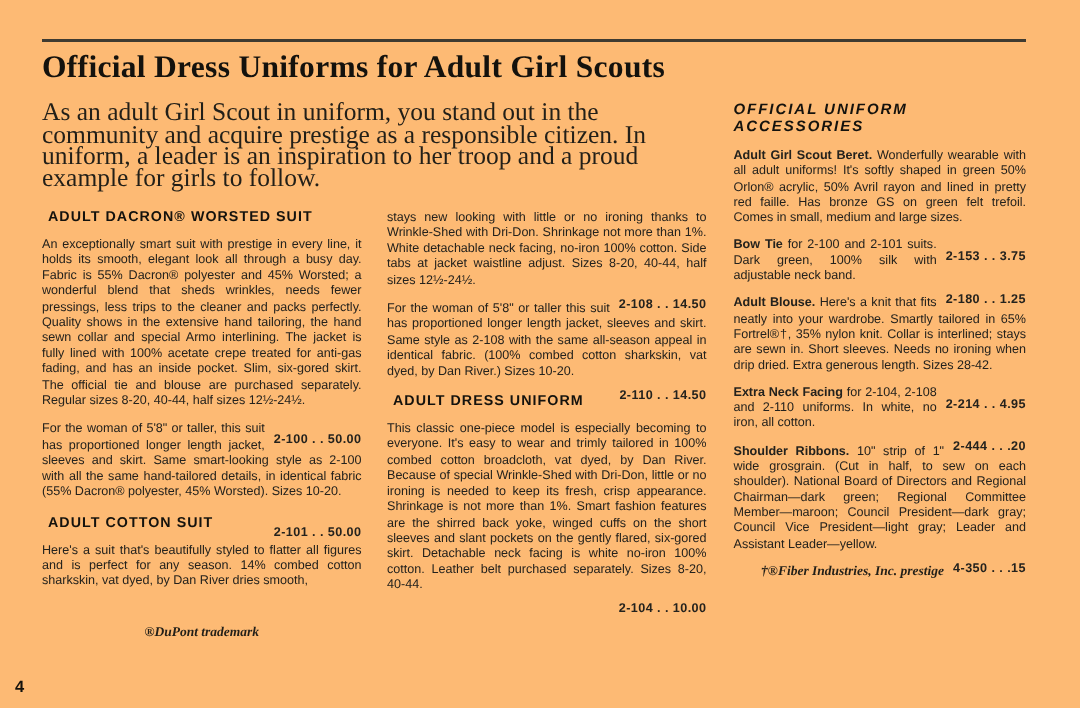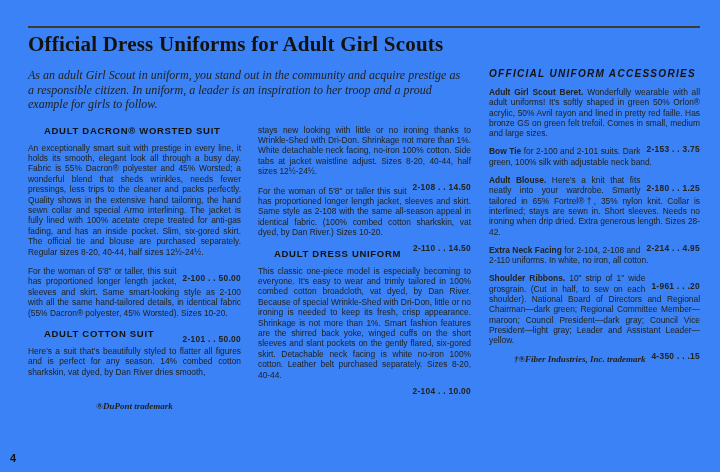--- a/index.html
+++ b/index.html
@@ -1,55 +1,54 @@
 <!DOCTYPE html>
 <html><head>
 <meta charset="utf-8">
 <style>
   html,body { margin:0; padding:0; background:#8a8578; }
   .page {
     position:relative;
     width:720px; height:472px;
     margin:0 auto;
-    background:#3b82f6;
+    background:#fdba74;
     box-sizing:border-box;
-    padding:26px 20px 0 28px;
+    padding:26px 36px 0 28px;
     overflow:hidden;
     font-family:"Liberation Sans", sans-serif;
     color:#24221d;
   }
   .rule { border-top:2px solid #3f3b31; margin:0 0 4px 0; }
   .title {
     font-family:"Liberation Serif", serif;
     font-weight:bold;
     font-size:21px;
     color:#14120d;
     margin:2px 0 11px 0;
     letter-spacing:0.2px;
   }
   .content { display:flex; gap:17px; }
   .left  { flex:0 0 444px; width:444px; }
   .right { flex:1; min-width:0; }
   .intro {
     font-family:"Liberation Serif", serif;
-    font-style:italic;
-    font-size:12px;
+    font-size:17px;
     line-height:14.5px;
     color:#221f18;
     margin:0 0 13px 0;
     padding-right:6px;
   }
   .cols { display:flex; gap:17px; }
   .col  { flex:0 0 213px; width:213px; }
   .sec {
     font-size:9.5px;
     font-weight:bold;
     letter-spacing:0.7px;
     color:#14120d;
-    margin:10px 0 7px 16px;
+    margin:10px 0 7px 4px;
   }
   .sec.first { margin-top:0; }
   .acc-head {
     font-size:10px;
     font-weight:bold;
     letter-spacing:1.3px;
     color:#14120d;
     margin:0 0 8px 0;
     font-style:italic;
   }
@@ -129,25 +128,25 @@
     <div class="right">
       <h3 class="acc-head">OFFICIAL UNIFORM ACCESSORIES</h3>
 
       <p class="item"><span class="lead">Adult Girl Scout Beret.</span> <span>Wonderfully wearable with all adult uniforms! It's softly shaped in green 50% Orlon® acrylic, 50% Avril rayon and lined in pretty red faille. Has bronze GS on green felt trefoil. Comes in small, medium and large sizes.</span><span class="price">2-153 . . 3.75</span></p>
 
       <p class="item"><span class="lead">Bow Tie</span> <span>for 2-100 and 2-101 suits. Dark green, 100% silk with adjustable neck band.</span><span class="price">2-180 . . 1.25</span></p>
 
       <p class="item"><span class="lead">Adult Blouse.</span> <span>Here's a knit that fits neatly into your wardrobe. Smartly tailored in 65% Fortrel®†, 35% nylon knit. Collar is interlined; stays are sewn in. Short sleeves. Needs no ironing when drip dried. Extra generous length. Sizes 28-42.</span><span class="price">2-214 . . 4.95</span></p>
 
 
-      <p class="item"><span class="lead">Extra Neck Facing</span> <span>for 2-104, 2-108 and 2-110 uniforms. In white, no iron, all cotton.</span><span class="price">1-961 . . .20</span></p>
+      <p class="item"><span class="lead">Extra Neck Facing</span> <span>for 2-104, 2-108 and 2-110 uniforms. In white, no iron, all cotton.</span><span class="price">2-444 . . .20</span></p>
 
       <p class="item"><span class="lead">Shoulder Ribbons.</span> <span>10" strip of 1" wide grosgrain. (Cut in half, to sew on each shoulder). National Board of Directors and Regional Chairman—dark green; Regional Committee Member—maroon; Council President—dark gray; Council Vice President—light gray; Leader and Assistant Leader—yellow.</span><span class="price">4-350 . . .15</span></p>
 
 
-      <div class="footnote c3">†®Fiber Industries, Inc. trademark</div>
+      <div class="footnote c3">†®Fiber Industries, Inc. prestige</div>
     </div>
 
   </div>
 
   <div class="page-number">4</div>
 
 </div>
 
 </body></html>

